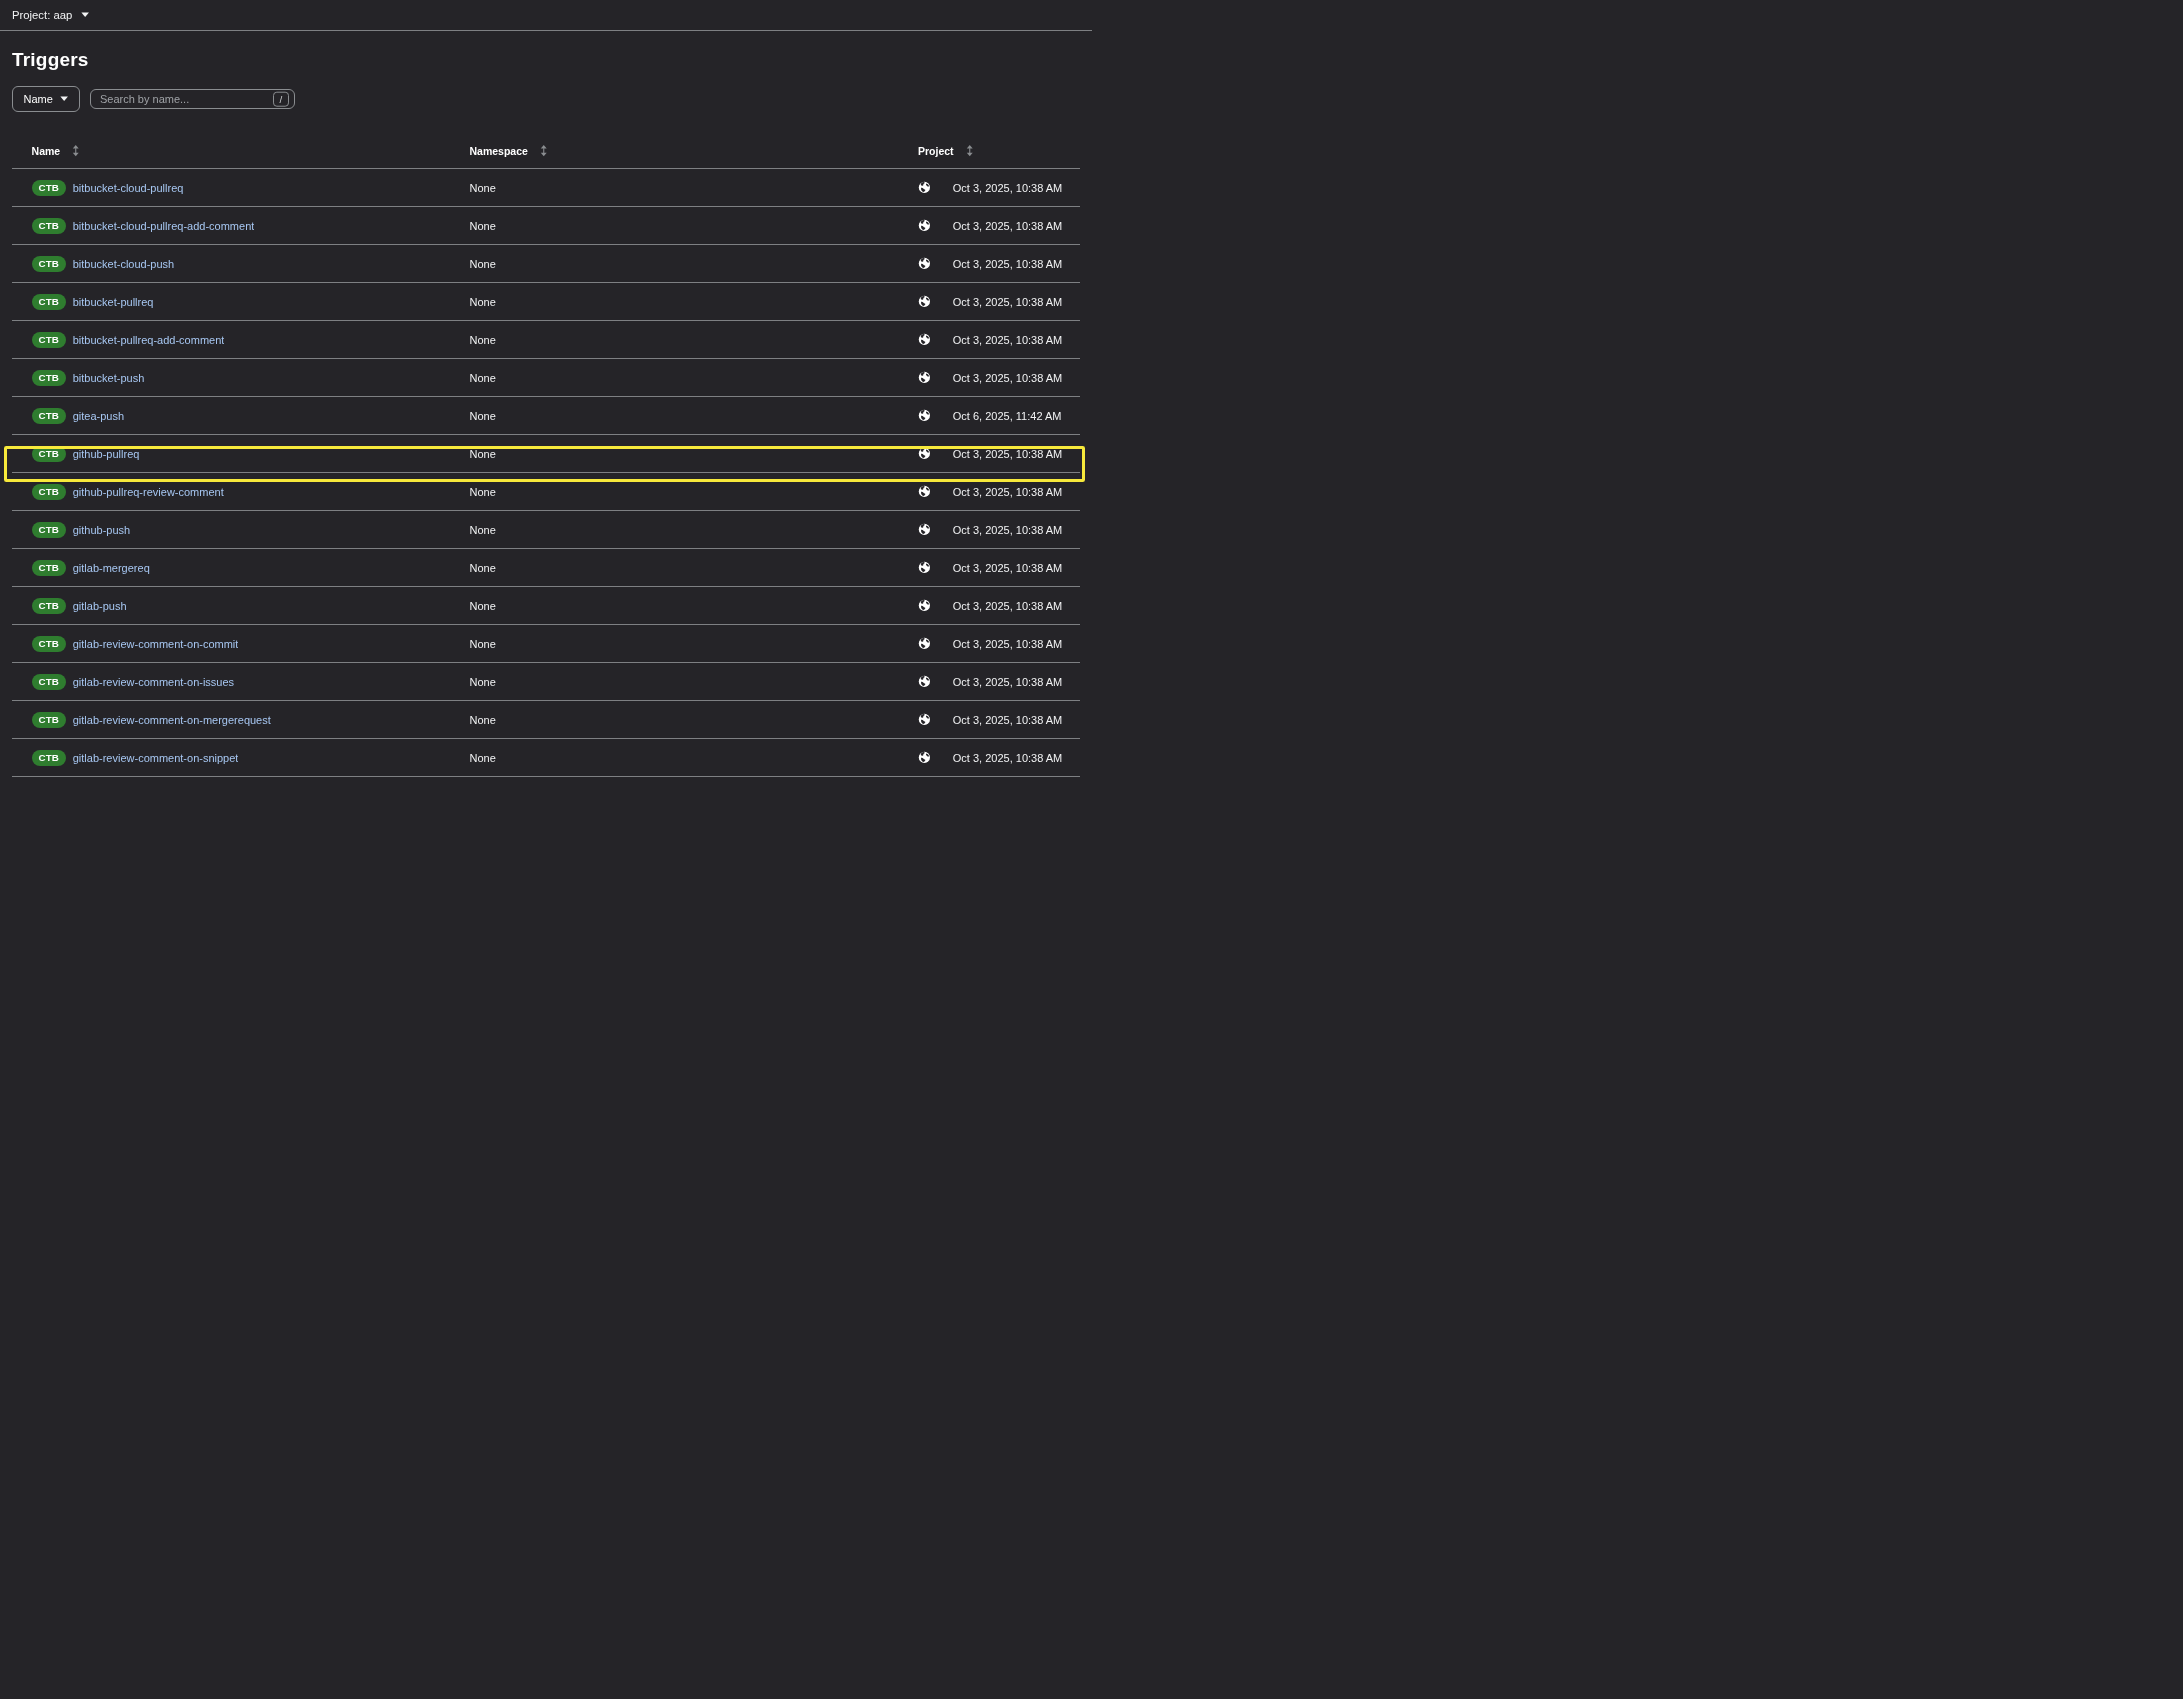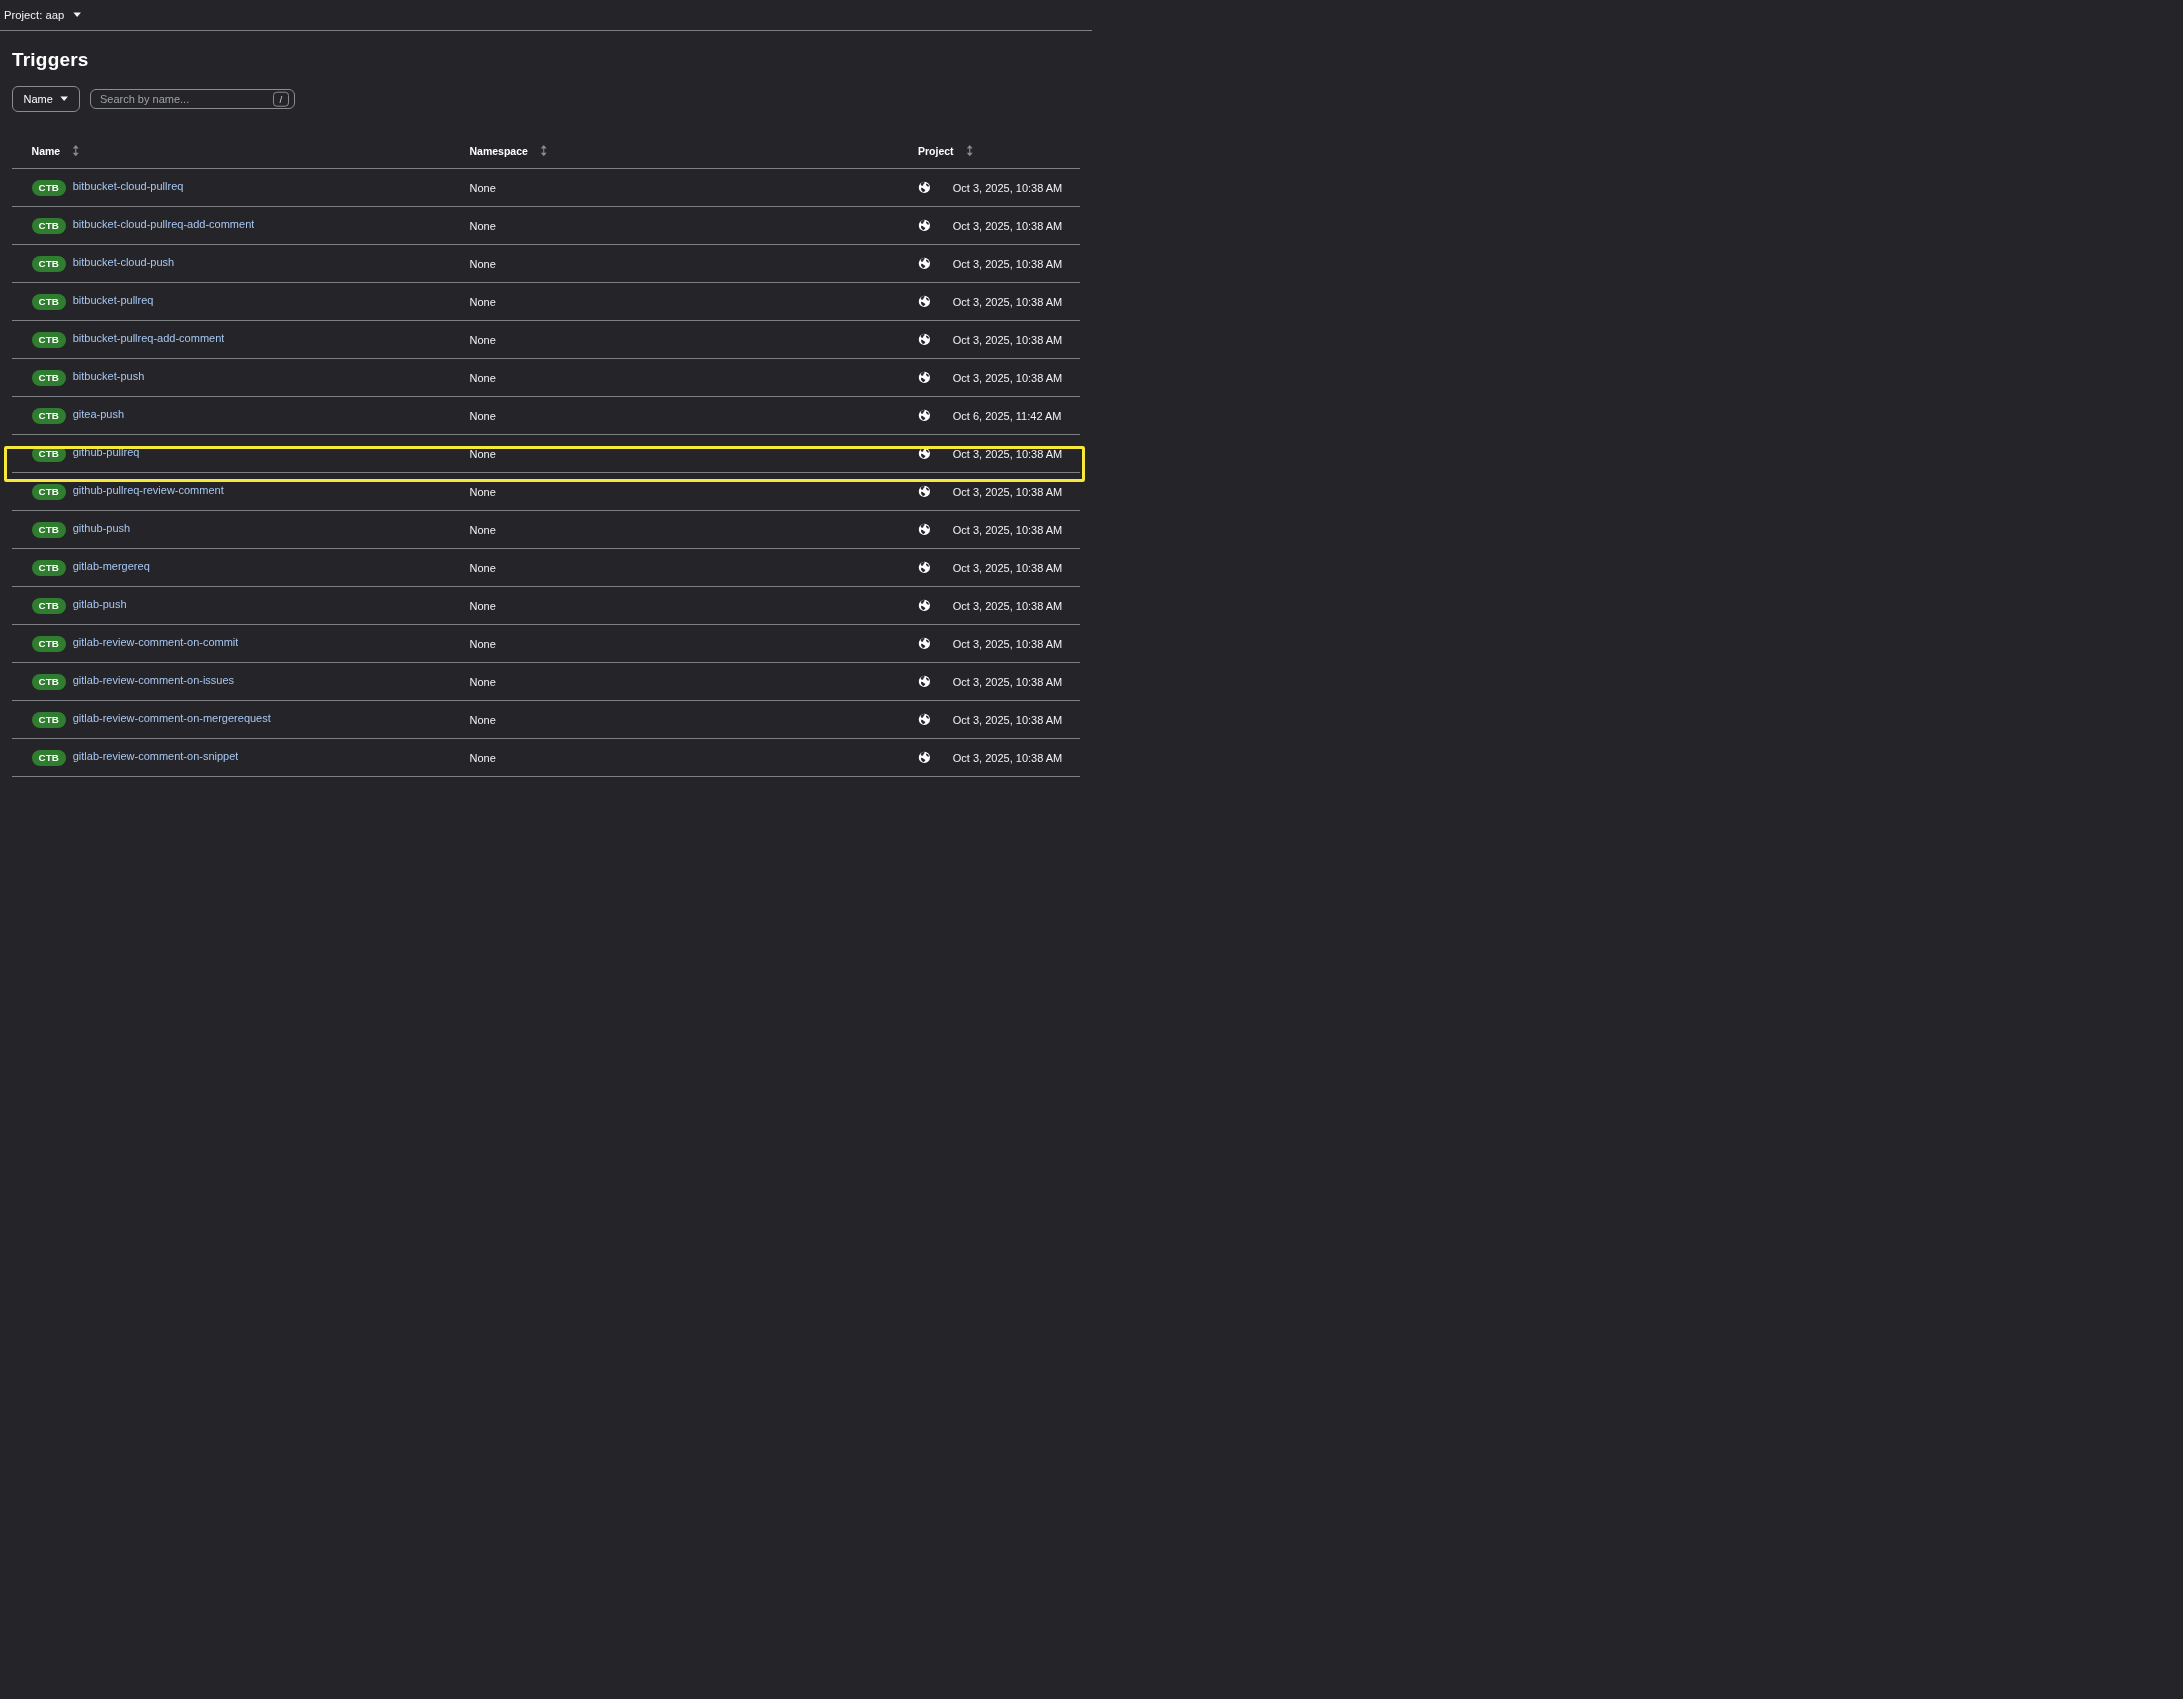--- a/index.html
+++ b/index.html
@@ -24,21 +24,21 @@
     font-family:"Liberation Sans","DejaVu Sans",sans-serif;
     font-size:11px;
     overflow:hidden;
     position:relative;
   }
 
   
   .masthead{
     height:31px;
     display:flex;align-items:center;
-    padding:0 4px;
+    padding:0 12px;
     border-bottom:0.8px solid var(--border);
     font-size:11.3px;
   }
   .project-selector{display:flex;align-items:center;gap:8.3px;cursor:pointer;}
   .caret-down{width:8.3px;height:5.3px;display:inline-block;}
 
   
   .content{padding:0 12px;}
   .page-title{
     font-size:19px;font-weight:700;
@@ -113,21 +113,21 @@
   }
   .th-inner{display:inline-flex;align-items:center;gap:12px;cursor:pointer;}
   .sort-icon{width:7.5px;height:11.3px;flex:none;}
   td{
     height:38px;
     padding:0 9px 0 19.6px;
     border-bottom:0.8px solid var(--border);
     font-size:11px;
     vertical-align:middle;
   }
-  .name-inner{display:flex;gap:6.8px;min-width:0;}
+  .name-inner{display:flex;align-items:center;gap:6.8px;min-width:0;}
   .badge{
     background:var(--green);
     color:#fff;
     font-size:9.8px;font-weight:600;letter-spacing:0.2px;
     padding:2.3px 6.8px;
     border-radius:9px;
     flex:none;
   }
   .res-link{
     color:var(--link);

